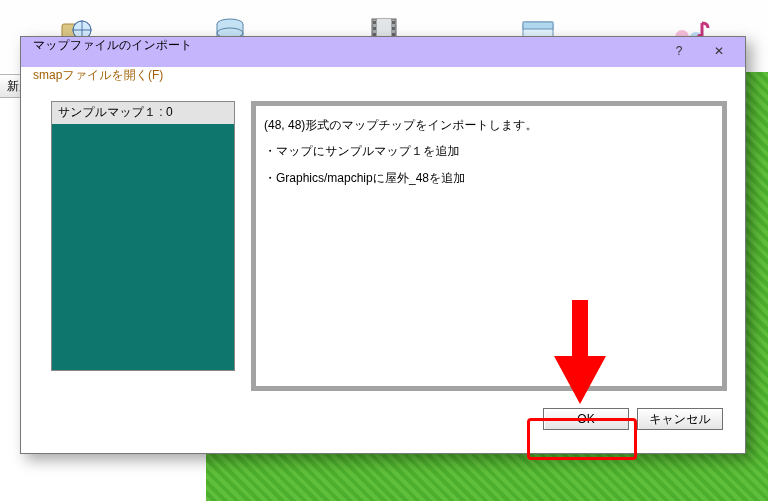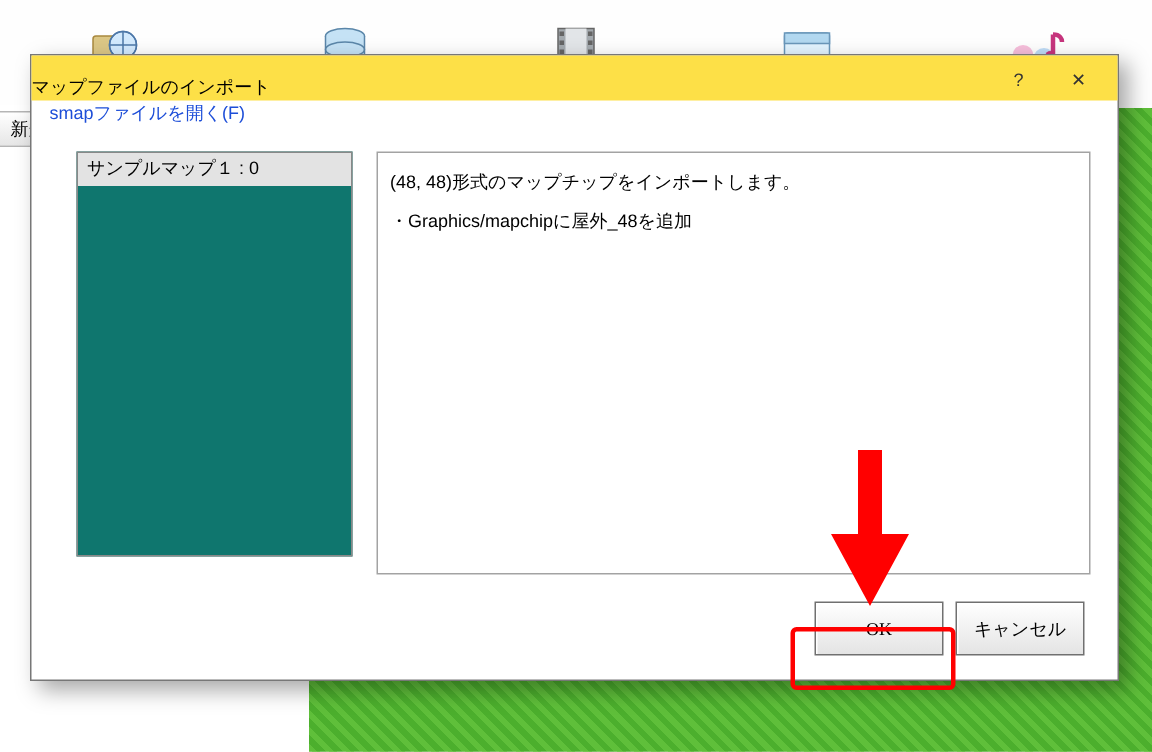--- a/index.html
+++ b/index.html
@@ -4,36 +4,36 @@
 <style>
   html,body{margin:0;padding:0;width:768px;height:501px;font-family:"MS UI Gothic","Yu Gothic UI","Meiryo",sans-serif;font-size:12px;color:#000;background:#fff;overflow:hidden}
   .app-bg{position:absolute;inset:0;background:#fff}
   
   .toolbar{position:absolute;left:0;right:0;top:0;height:70px;background:#fefefe;display:flex;align-items:center}
   .toolbar .slot{flex:1;display:flex;justify-content:center;align-items:center;height:100%}
   .toolbar svg{opacity:.9}
   .side-btn{position:absolute;left:-6px;top:74px;width:36px;height:22px;border:1px solid #b5b5b5;background:linear-gradient(#fff,#e6e6e6);display:flex;align-items:center;justify-content:center;font-size:12px;padding-left:6px}
   .green-area{position:absolute;left:206px;top:72px;right:0;bottom:0;background:#4caf2d;background-image:repeating-linear-gradient(45deg,#5fbf3a 0 4px,#4caf2d 4px 8px),repeating-linear-gradient(-45deg,#5fbf3a 0 4px,transparent 4px 8px)}
   .dialog{position:absolute;left:20px;top:36px;width:724px;height:416px;background:#fff;border:1px solid #777;box-shadow:6px 6px 14px rgba(0,0,0,.35)}
-  .titlebar{height:30px;display:flex;align-items:flex-end;padding:0 6px 0 0;background:#fde047;border-bottom:0}
+  .titlebar{height:30px;display:flex;align-items:flex-start;padding:0 6px 0 12px;background:#c4b5fd;border-bottom:0}
   .titlebar .title{flex:1;font-size:12px}
   .titlebar .winbtn{width:40px;height:28px;display:flex;align-items:center;justify-content:center;color:#333}
-  .menubar{height:22px;padding:0 10px 6px 10px;font-size:12px;color:#1d4ed8}
+  .menubar{height:22px;padding:0 10px 6px 10px;font-size:12px;color:#a16207}
   .menubar span{padding:2px 2px}
   .content{position:absolute;left:0;right:0;top:58px;bottom:48px;padding:6px 18px 0 30px;display:flex;gap:16px}
   .listbox{width:182px;height:268px;border:1px solid #888;background:#0f766e;overflow:hidden}
   .listitem{height:18px;padding:2px 6px;background:#e3e3e3;font-size:12px;white-space:nowrap}
-  .textpane{flex:1;height:268px;border:1px solid #a3a3a3;background:#fff;padding:6px 8px;font-size:12px;line-height:2.2;overflow-y:auto;position:relative}
+  .textpane{flex:1;height:268px;border:5px solid #a3a3a3;background:#fff;padding:6px 8px;font-size:12px;line-height:2.2;overflow-y:auto;position:relative}
   .textpane p{margin:0}
   .textpane::-webkit-scrollbar{width:17px}
   .textpane::-webkit-scrollbar-track{background:#f0f0f0;border-left:1px solid #d0d0d0}
   .textpane::-webkit-scrollbar-thumb{background:#cdcdcd;border:1px solid #a5a5a5}
   .textpane::-webkit-scrollbar-button{height:17px;background:#f0f0f0;border:1px solid #b5b5b5}
   .footer{position:absolute;left:0;right:0;bottom:0;height:48px;display:flex;justify-content:flex-end;align-items:center;gap:8px;padding:0 22px 10px 0}
-  .btn{min-width:86px;height:36px;border:1px solid #707070;background:linear-gradient(#fff,#e4e4e4);font-size:12px;font-family:Liberation Serif, serif;padding:0 10px;box-shadow:1px 1px 0 #fff inset}
+  .btn{min-width:86px;height:22px;border:1px solid #707070;background:linear-gradient(#fff,#e4e4e4);font-size:12px;font-family:Liberation Sans, sans-serif;padding:0 10px;box-shadow:1px 1px 0 #fff inset}
   .hl{position:absolute;border:3px solid #f00;border-radius:4px;pointer-events:none}
   .arrow{position:absolute;pointer-events:none}
 </style>
 </head>
 <body>
 
 <div class="app-bg">
 
   <div class="toolbar">
     <div class="slot">
@@ -103,20 +103,21 @@
     </div>
     <div class="menubar">
       <span>smapファイルを開く(F)</span>
     </div>
     <div class="content">
       <div class="listbox">
         <div class="listitem">サンプルマップ１ : 0</div>
       </div>
       <div class="textpane">
         <p>(48, 48)形式のマップチップをインポートします。</p>
+        <p>・マップにサンプルマップ１を追加</p>
         <p>・Graphics/mapchipに屋外_48を追加</p>
       </div>
     </div>
     <div class="footer">
       <button class="btn">OK</button>
       <button class="btn">キャンセル</button>
     </div>
   </div>
 
   <div class="hl" style="left:527px;top:418px;width:104px;height:36px"></div>

